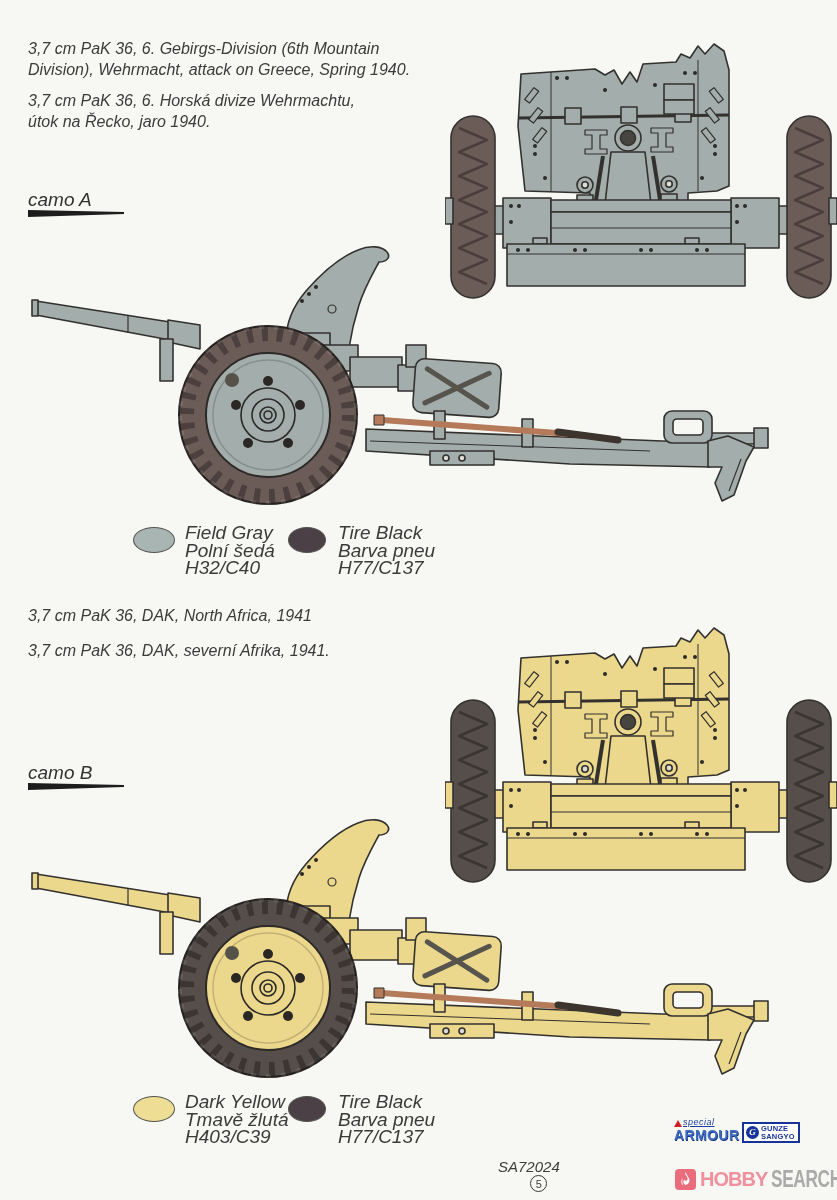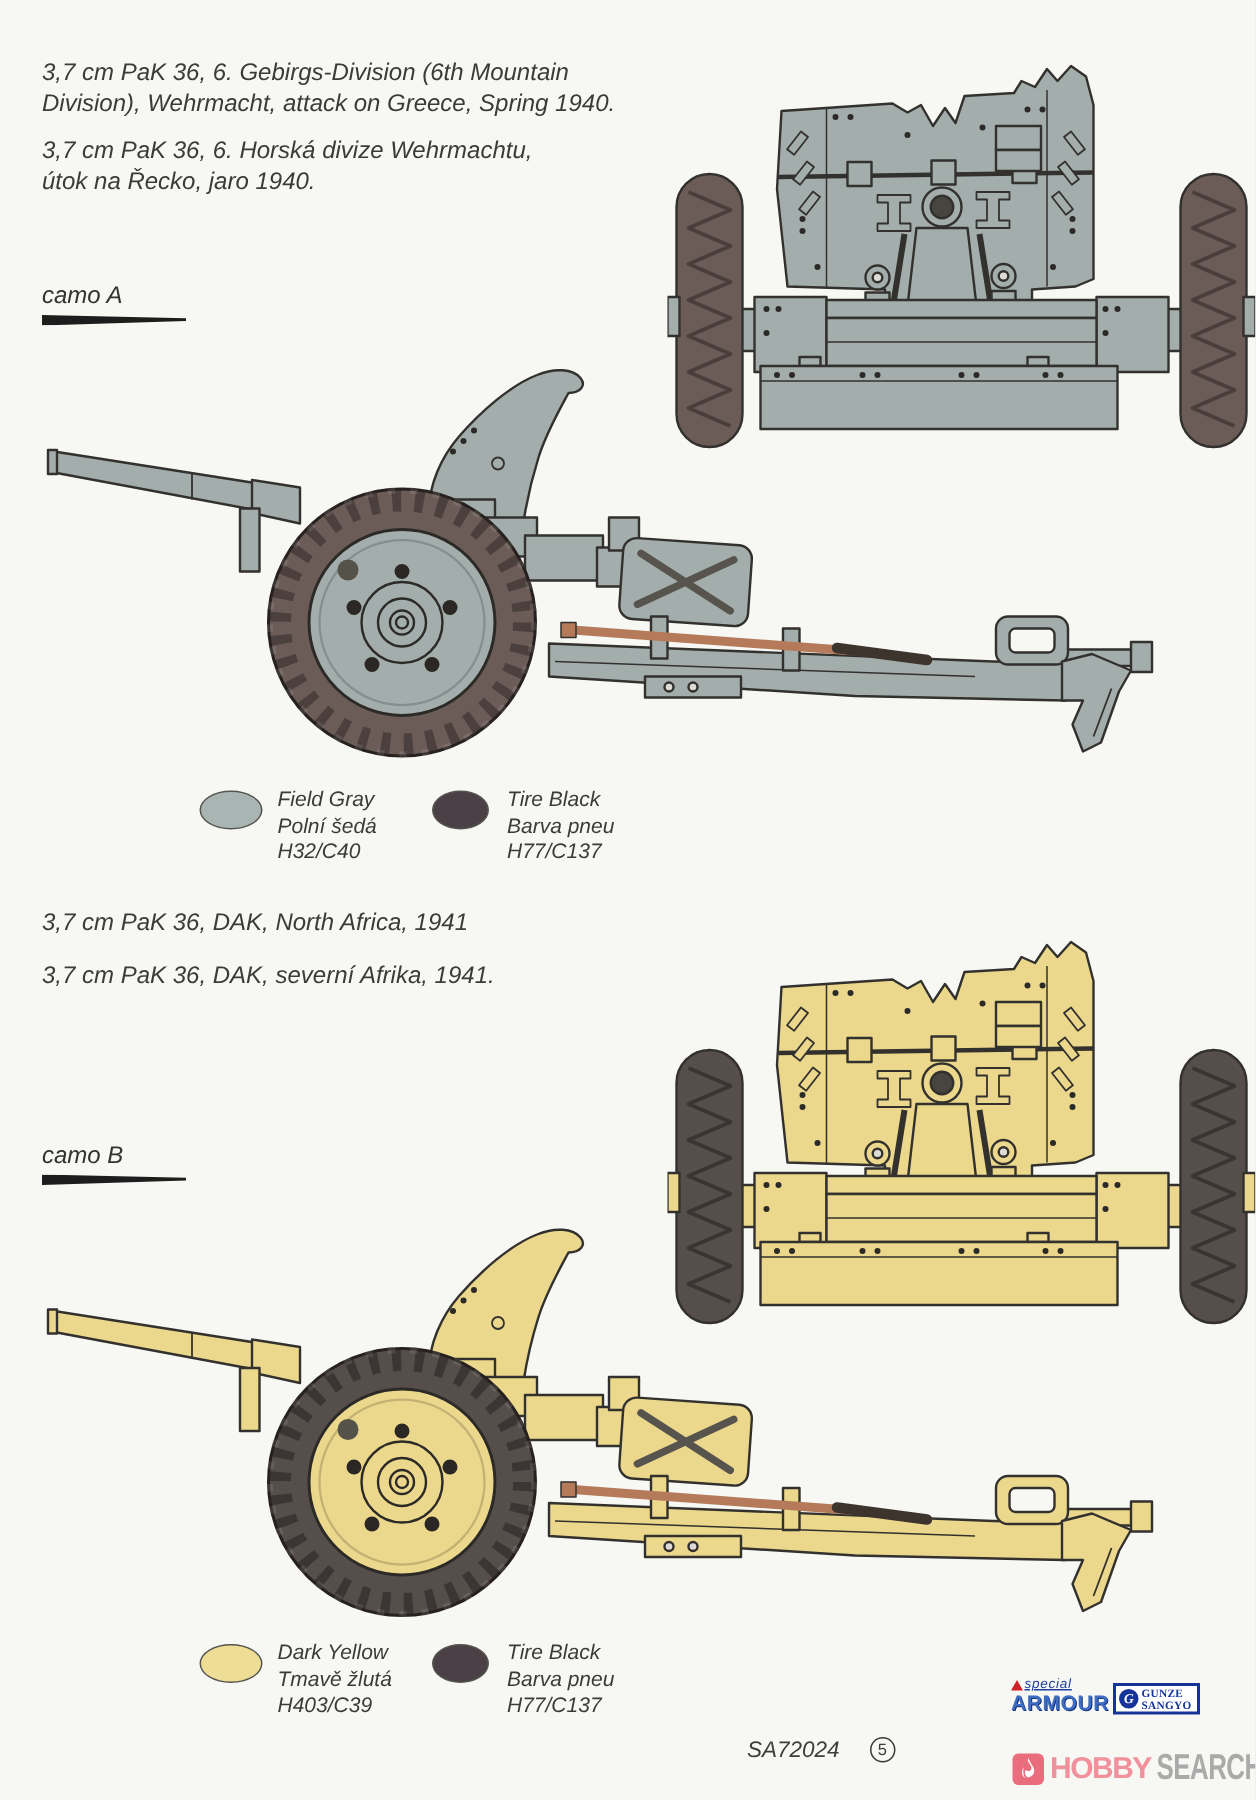--- a/index.html
+++ b/index.html
@@ -1,43 +1,43 @@
 <!DOCTYPE html>
 <html><head>
 <meta charset="utf-8">
 <style>
   html,body{margin:0;padding:0;background:#e9e9e7;}
   .page{position:relative;width:837px;height:1200px;background:#f7f7f4;overflow:hidden;
         font-family:"Liberation Sans",sans-serif;color:#3b3b3b;}
   .scan-edge{position:absolute;top:0;left:0;right:0;height:3px;
              background:linear-gradient(#b3b3b0,#ececе9);}
   .caption{position:absolute;font-style:italic;font-size:16px;line-height:21px;color:#3b3b3b;}
-  .camo-label{position:absolute;font-style:italic;font-size:16px;color:#333;}
+  .camo-label{position:absolute;font-style:italic;font-size:19px;color:#333;}
   .camo-underline{position:absolute;background:#1d1d1d;width:96px;height:7px;
                   clip-path:polygon(0 0,100% 30%,100% 58%,0 100%);}
   .chip{position:absolute;border-radius:50%;border:1.5px solid #55554f;box-sizing:border-box;}
-  .swatch-label{position:absolute;font-style:italic;font-size:14px;line-height:17.5px;color:#3b3b3b;}
+  .swatch-label{position:absolute;font-style:italic;font-size:19px;line-height:17.5px;color:#3b3b3b;}
   .art{position:absolute;overflow:visible;}
   
   .logo-armour{position:absolute;left:674px;top:1118px;line-height:1;}
   .armour-top{font-size:9px;font-style:italic;font-weight:normal;color:#1c3f9c;
               text-decoration:underline;letter-spacing:.5px;display:flex;align-items:flex-end;gap:1px;}
   .red-tri{display:inline-block;width:0;height:0;border-left:4px solid transparent;
            border-right:4px solid transparent;border-bottom:7px solid #cf2127;}
   .armour-main{font-size:14px;font-weight:bold;color:#3e6cc0;letter-spacing:.4px;
                text-shadow:.6px .6px 0 #16337e;margin-top:1px;}
   .logo-gunze{position:absolute;left:742px;top:1122px;width:58px;height:21px;background:#fff;
               border:2px solid #16339a;box-sizing:border-box;display:flex;align-items:center;
               gap:2px;padding:0 2px;}
   .gunze-circle{flex:0 0 13px;width:13px;height:13px;border-radius:50%;background:#16339a;
                 color:#fff;font:italic bold 9px/13px "Liberation Serif",serif;text-align:center;}
-  .gunze-text{font-family:Liberation Serif, serif;font-weight:bold;font-size:7.5px;
+  .gunze-text{font-family:Liberation Sans, sans-serif;font-weight:bold;font-size:7.5px;
               line-height:7.5px;color:#16339a;letter-spacing:.2px;}
   .product-line{position:absolute;left:498px;top:1158px;font-style:italic;font-size:15px;
-                color:#3e3e3e;z-index:4;display:flex;align-items:center;}
+                color:#3e3e3e;z-index:4;display:flex;align-items:center;flex-direction:column;}
   .product-code{margin-right:12px;}
   .pagenum{display:inline-flex;align-items:center;justify-content:center;width:17px;height:17px;
            border:1.4px solid #3a3a3a;border-radius:50%;font-size:11px;font-style:normal;
            margin-left:8px;box-sizing:border-box;}
   .watermark{position:absolute;left:675px;top:1165px;display:flex;align-items:center;gap:4px;
              z-index:5;opacity:.88;}
   .wm-icon{width:21px;height:21px;border-radius:4px;background:#e95a6e;display:flex;
            align-items:center;justify-content:center;}
   .wm-word1{font-weight:bold;font-size:20px;color:#ef8390;letter-spacing:-1px;}
   .wm-word2{font-weight:bold;font-size:24px;color:#a0a0a0;display:inline-block;

